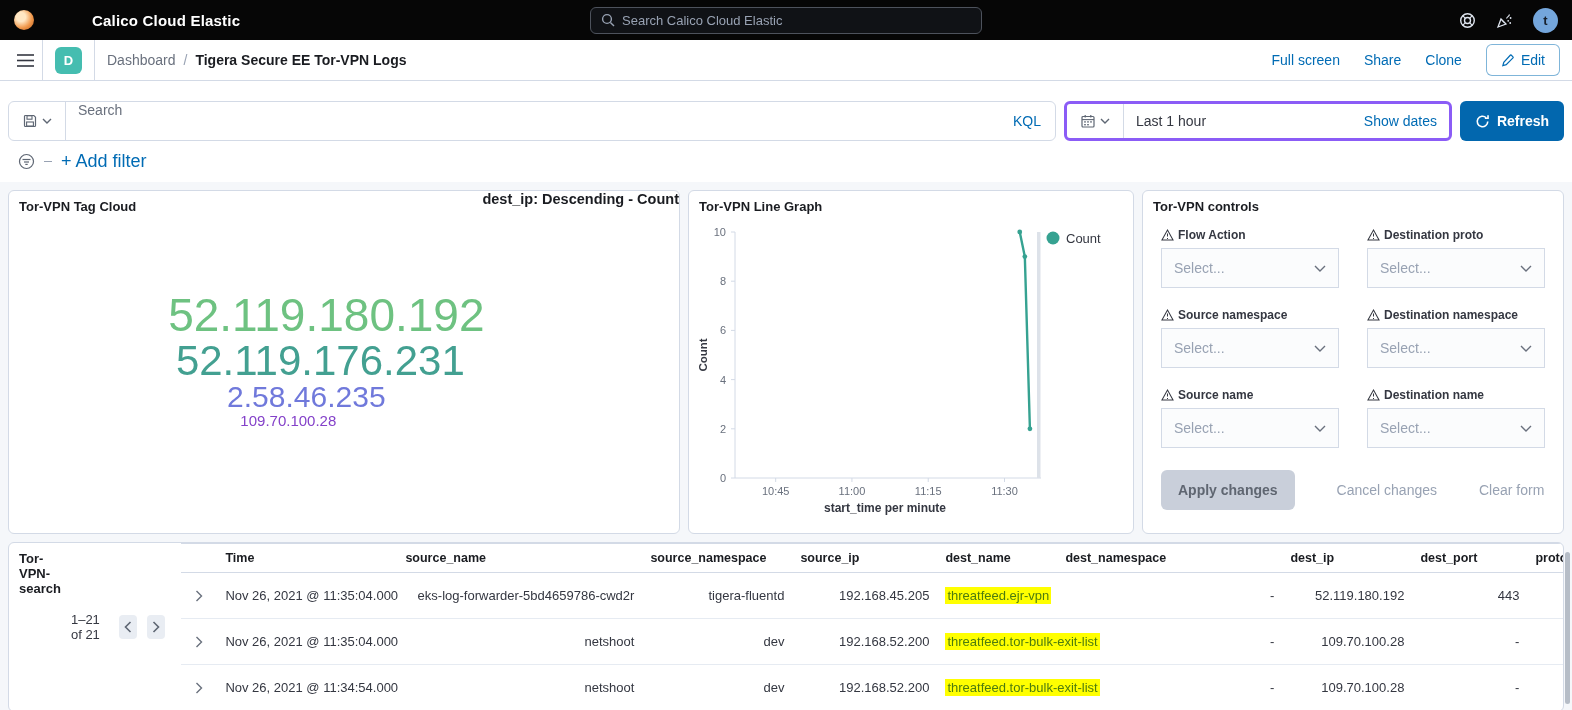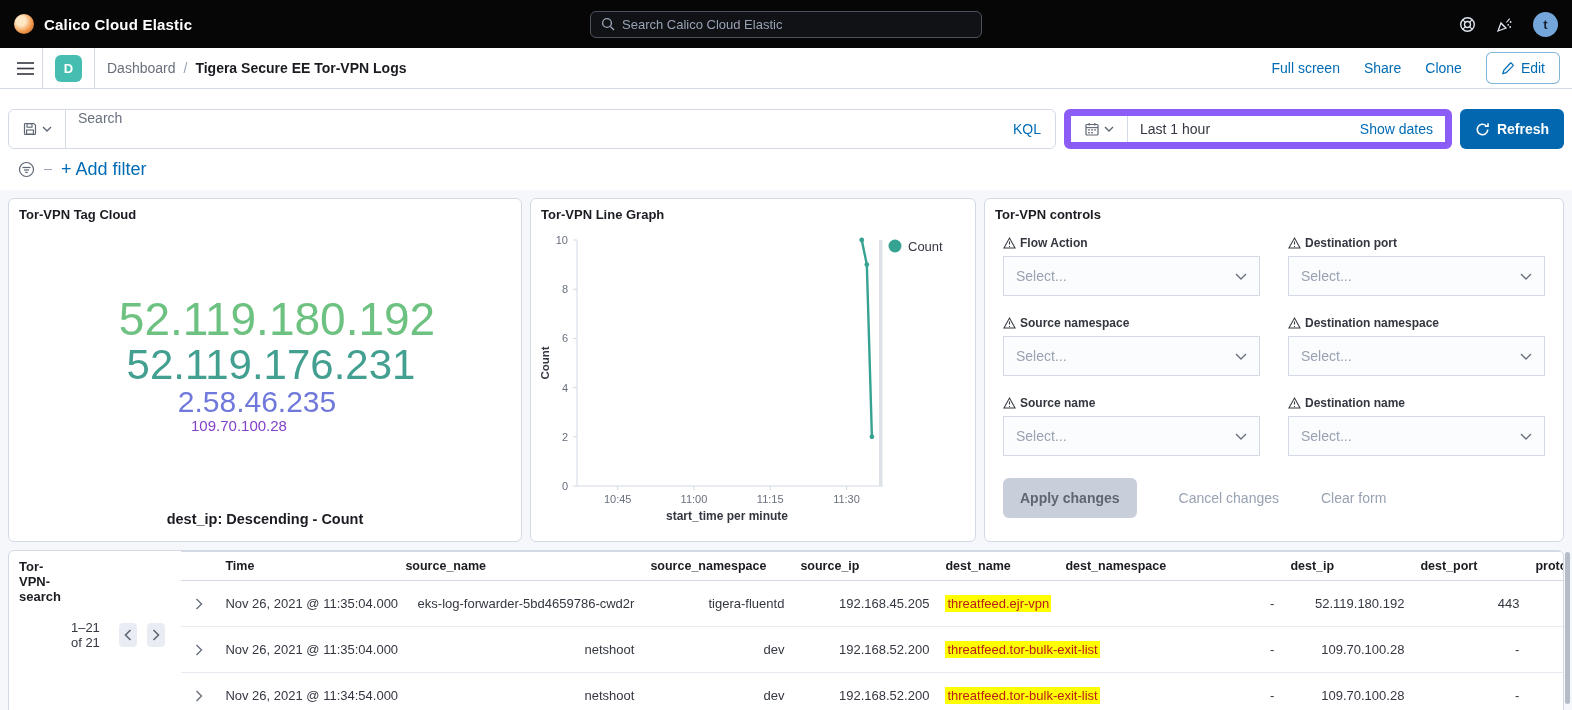--- a/index.html
+++ b/index.html
@@ -2,21 +2,21 @@
 <html style="--accent: #006BB4; --badge: #45BDB0;"><head>
 <meta charset="utf-8">
 <style>
   * { margin:0; padding:0; box-sizing:border-box; }
   body {
     width:1572px; height:710px; overflow:hidden; background:#fff;
     font-family:"Liberation Sans","DejaVu Sans",sans-serif; color:#343741;
     --accent:#006BB4;
   }
   
-  .topbar { height:48px; background:#060606; display:flex; align-items:center; padding:0 14px; position:relative; }
+  .topbar { height:40px; background:#060606; display:flex; align-items:center; padding:0 14px; position:relative;gap:48px; }
   .logo { width:20px; height:20px; border-radius:50%; background:radial-gradient(circle at 35% 35%, #ffe7c4 0 25%, #f0974a 60%, #b35b21 100%); margin-right:10px; flex:none; }
   .brand { color:#fff; font-size:15px; font-weight:700; letter-spacing:.2px; }
   .global-search { position:absolute; left:50%; transform:translateX(-50%); width:392px; height:27px;
     border:1px solid #4d525c; border-radius:6px; background:#101216; display:flex; align-items:center; gap:7px;
     padding:0 10px; }
   .global-search input { background:transparent; border:none; outline:none; color:#aeb7c4; font-size:13px; width:100%;
     font-family:inherit; }
   .global-search input::placeholder { color:#98a2b3; }
   .topbar-right { margin-left:auto; display:flex; align-items:center; gap:20px; }
   .avatar { width:25px; height:25px; border-radius:50%; background:#74A6DC; color:#17202c; font-size:13px; font-weight:700;
@@ -37,35 +37,35 @@
     border-radius:6px; color:var(--accent); font-size:14px; background:#fff; margin-right:4px; }
   
   .query-section { background:#fff; padding:20px 8px 0 8px; }
   .query-row { display:flex; gap:8px; height:40px; }
   .search-group { flex:1; display:flex; align-items:stretch; border:1px solid #d3dae6; border-radius:6px; background:#fff; }
   .addon { width:57px; display:flex; align-items:center; justify-content:center; gap:5px; border-right:1px solid #d3dae6; }
   .q-input { flex:1; display:flex; align-items:flex-start; }
   .q-input input { width:100%; border:none; outline:none; font-size:14px; padding:0 12px; font-family:inherit; color:#343741; }
   .q-input input::placeholder { color:#69707D; }
   .kql { padding:0 14px; display:flex; align-items:center; color:var(--accent); font-size:14px; }
-  .date-group { width:388px; display:flex; align-items:stretch; border:7px solid #8b5cf6; border-radius:6px; background:#fff; }
+  .date-group { width:388px; display:flex; align-items:stretch; border:3px solid #8b5cf6; border-radius:6px; background:#fff; }
   .date-label { flex:1; display:flex; align-items:center; padding:0 12px; font-size:14px; color:#343741; }
   .show-dates { display:flex; align-items:center; padding:0 12px; color:var(--accent); font-size:14px; }
   .refresh-btn { width:104px; background:#0267AE; color:#fff; font-size:14px; font-weight:700; border:none; border-radius:6px;
     display:flex; align-items:center; justify-content:center; gap:7px; }
   .filter-row { display:flex; align-items:center; gap:9px; padding:10px 8px 10px 10px; }
   .mini-dash { width:8px; height:1.5px; background:#98A2B3; }
   .add-filter { color:var(--accent); font-size:18px; }
   
   .content { background:#F5F7FA; padding:8px; height:538px; display:flex; flex-direction:column; gap:8px; }
   .row1 { display:flex; gap:8px; height:344px; }
   .panel { background:#fff; border:1px solid #d3dae6; border-radius:6px; overflow:hidden; }
   .panel-title { font-size:13px; font-weight:700; color:#1a1c21; padding:8px 10px 0 10px; }
   
-  .p-tagcloud { width:514px; display:flex; flex-direction:column; }
+  .p-tagcloud { width:672px; display:flex; flex-direction:row; }
   .tagcloud { flex:1; display:flex; flex-direction:column; align-items:center; justify-content:center; line-height:1.03; margin-top:-4px; }
   .tagcloud span { white-space:nowrap; cursor:pointer; }
   .tag-caption { text-align:center; font-weight:700; font-size:14.5px; color:#1a1c21; padding-bottom:14px; }
   
   .p-linegraph { width:446px; display:flex; flex-direction:column; }
   .chart-wrap { flex:1; padding:6px 2px 0 6px; }
   
   .p-controls { flex:1; display:flex; flex-direction:column; }
   .ctl-grid { display:grid; grid-template-columns:1fr 1fr; column-gap:28px; row-gap:20px; padding:14px 18px 0 18px; }
   .ctl-label { display:flex; align-items:center; gap:4px; font-size:12px; font-weight:700; color:#343741; margin-bottom:6px; }
@@ -80,21 +80,21 @@
   .p-table { flex:1; display:flex; flex-direction:row; overflow:hidden; }
   .pagination { display:flex; align-items:center; gap:10px; justify-content:flex-end; padding:6px 16px 6px 0;
     font-size:13px; color:#343741; }
   .page-btn { width:30px; height:24px; background:#e9edf3; border:none; border-radius:4px; display:flex; align-items:center;
     justify-content:center; }
   table { width:100%; border-collapse:collapse; font-size:13px; table-layout:fixed; }
   th { font-weight:700; font-size:12.5px; text-align:left; padding:7px 8px; border-top:1px solid #d3dae6;
     border-bottom:1px solid #d3dae6; color:#1a1c21; white-space:nowrap; }
   td { padding:9px 8px; border-bottom:1px solid #e6ebf2; white-space:nowrap; overflow:visible; color:#343741;text-align:right; }
   td.exp, th.exp { padding-left:14px; }
-  mark { padding:1px 2px; color:#b91c1c; }
+  mark { padding:1px 2px; color:#4d7c0f; }
   .scroll-thumb { position:absolute; right:2px; top:552px; width:5px; height:152px; background:#b6bdc7; border-radius:3px; }
   svg { display:block; }
 </style>
 </head>
 <body>
 
 <div class="topbar">
   <div class="logo"></div>
   <div class="brand">Calico Cloud Elastic</div>
   <div class="global-search">
@@ -316,21 +316,21 @@
             </div>
           </div>
           <div>
             <div class="ctl-label">
               <span>
                 <svg width="13" height="12" viewBox="0 0 14 13">
                   <path d="M7 1.2 13 11.8H1Z" fill="none" stroke="#343741" stroke-width="1.1"></path>
                   <path d="M7 4.8v3.4M7 9.7v1.1" stroke="#343741" stroke-width="1.1"></path>
                 </svg>
               </span>
-              <span>Destination port</span>
+              <span>Destination proto</span>
             </div>
             <div class="ctl-select">
               <span class="ph">Select...</span>
               <span>
                 <svg width="12" height="7" viewBox="0 0 12 7">
                   <path d="M1 1l5 5 5-5" fill="none" stroke="#69707D" stroke-width="1.4"></path>
                 </svg>
               </span>
             </div>
           </div>

